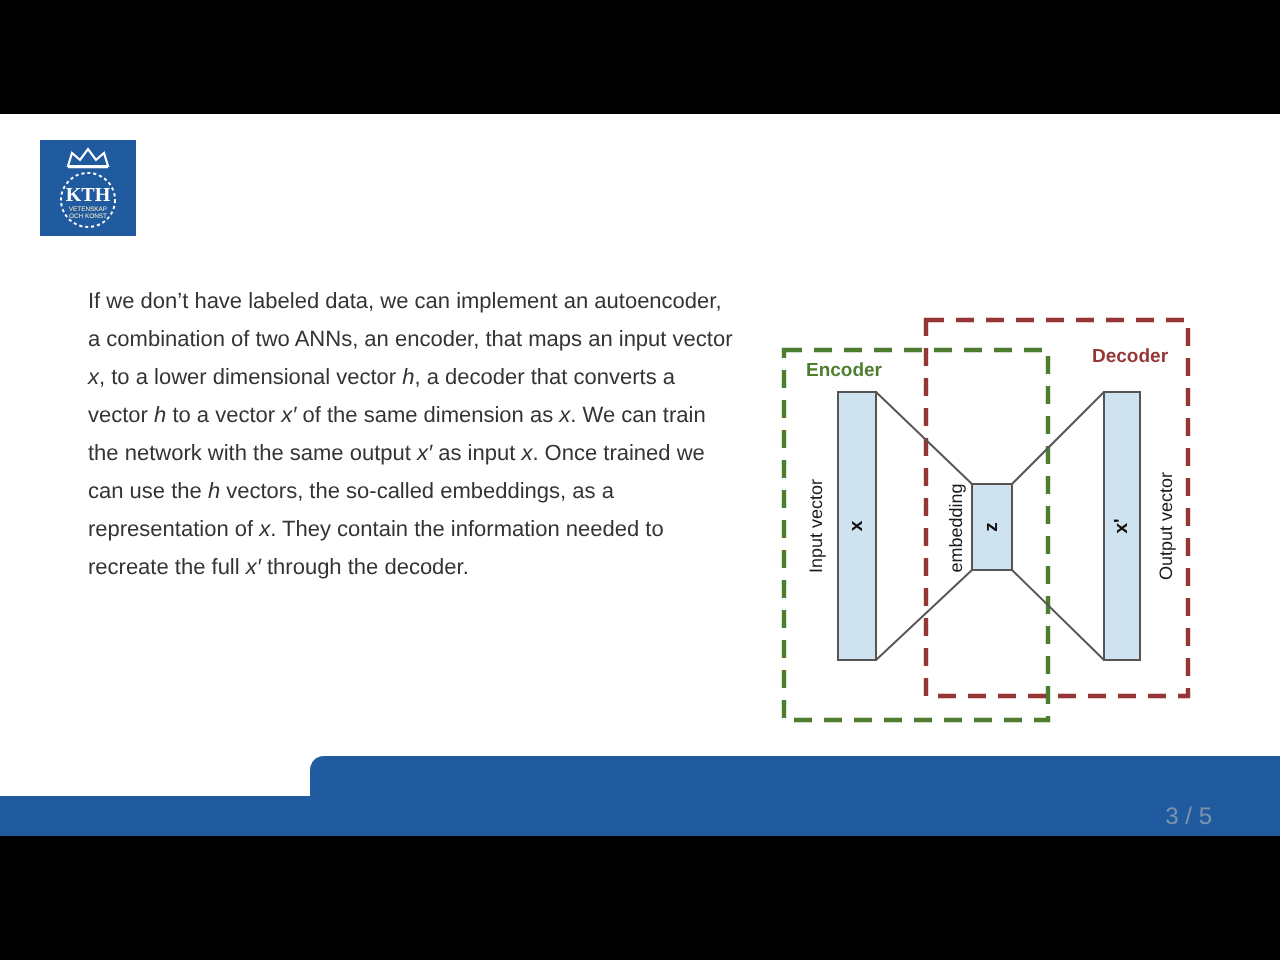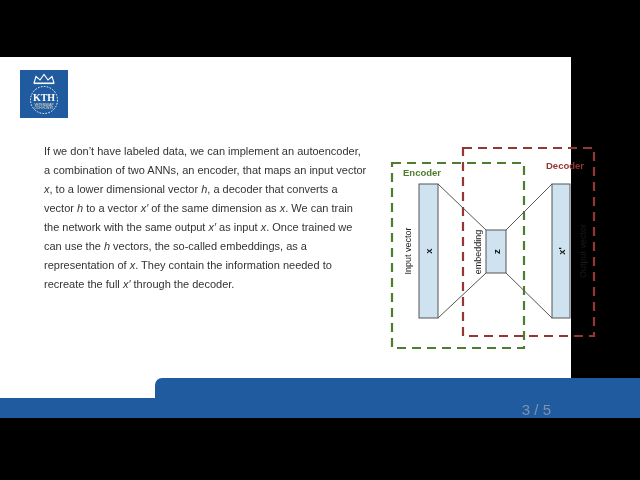--- a/index.html
+++ b/index.html
@@ -17,21 +17,21 @@
   html,body{width:640px;height:480px;}
   body{
     background:#000;
     font-family:"Liberation Sans", sans-serif;
     position:relative;
     overflow:hidden;
   }
   .slide{
     position:absolute;
     left:0; top:57px;
-    width:571px; height:361px;
+    width:640px; height:361px;
     background:#ffffff;
   }
   
   .logo{
     position:absolute; left:20px; top:13px;
     width:48px; height:48px;
   }
   
   .title{
     position:absolute; left:80px; top:28px;
@@ -42,21 +42,21 @@
   
   .body-text{
     position:absolute; left:44px; top:85px;
     width:324px;
     font-size:11px; line-height:19px;
     color:var(--body-text);
   }
   .body-text .it{ font-style:italic; }
   
   .diagram{
-    position:absolute; left:380px; top:84px;
+    position:absolute; left:380px; top:96px;
     width:230px; height:215px;
   }
   .diagram svg{display:block;}
   .dash-green{ fill:none; stroke:var(--encoder-green); stroke-width:2.2; stroke-dasharray:9 6; }
   .dash-red{ fill:none; stroke:var(--decoder-red); stroke-width:2.2; stroke-dasharray:9 6; }
   .node{ fill:var(--box-fill); stroke:var(--box-border); stroke-width:1; }
   .conn{ stroke:var(--line-gray); stroke-width:1; }
   .lbl-enc{ fill:var(--encoder-green); font-size:9.5px; font-weight:600; font-family:"Liberation Sans",sans-serif; }
   .lbl-dec{ fill:var(--decoder-red); font-size:9.5px; font-weight:600; font-family:"Liberation Sans",sans-serif; }
   .lbl-v{ fill:#1a1a1a; font-size:9px; font-family:"Liberation Sans",sans-serif; }
@@ -67,22 +67,22 @@
     width:640px; height:20px;
     background:var(--kth-blue);
   }
   .footer-bar-step{
     position:absolute; left:155px; top:321px;
     width:485px; height:40px;
     background:var(--kth-blue);
     border-top-left-radius:7px;
   }
   .page-num{
-    position:absolute; right:20px; top:344px;
-    font-size:15px;
+    position:absolute; right:34px; top:344px;
+    font-size:12px;
     color:var(--page-text);
   }
 </style>
 </head>
 <body>
 
 <div class="slide">
 
   <div class="logo">
     <svg width="48" height="48" viewBox="0 0 48 48">

